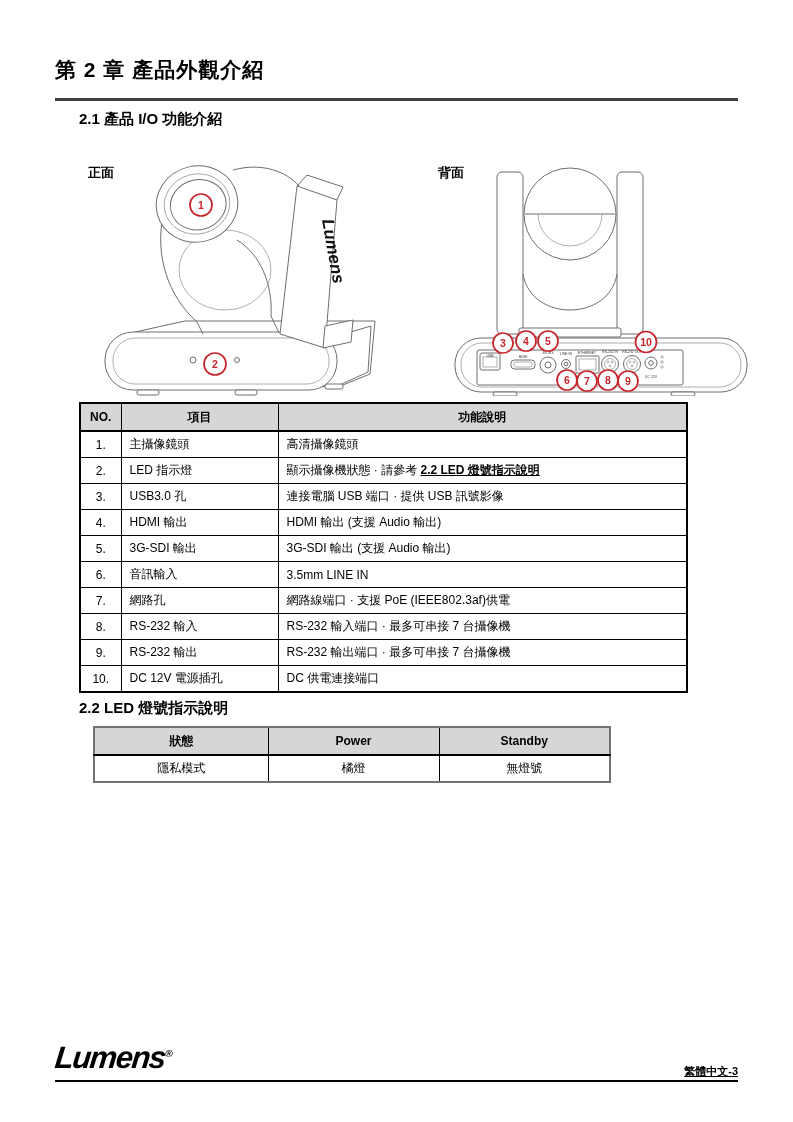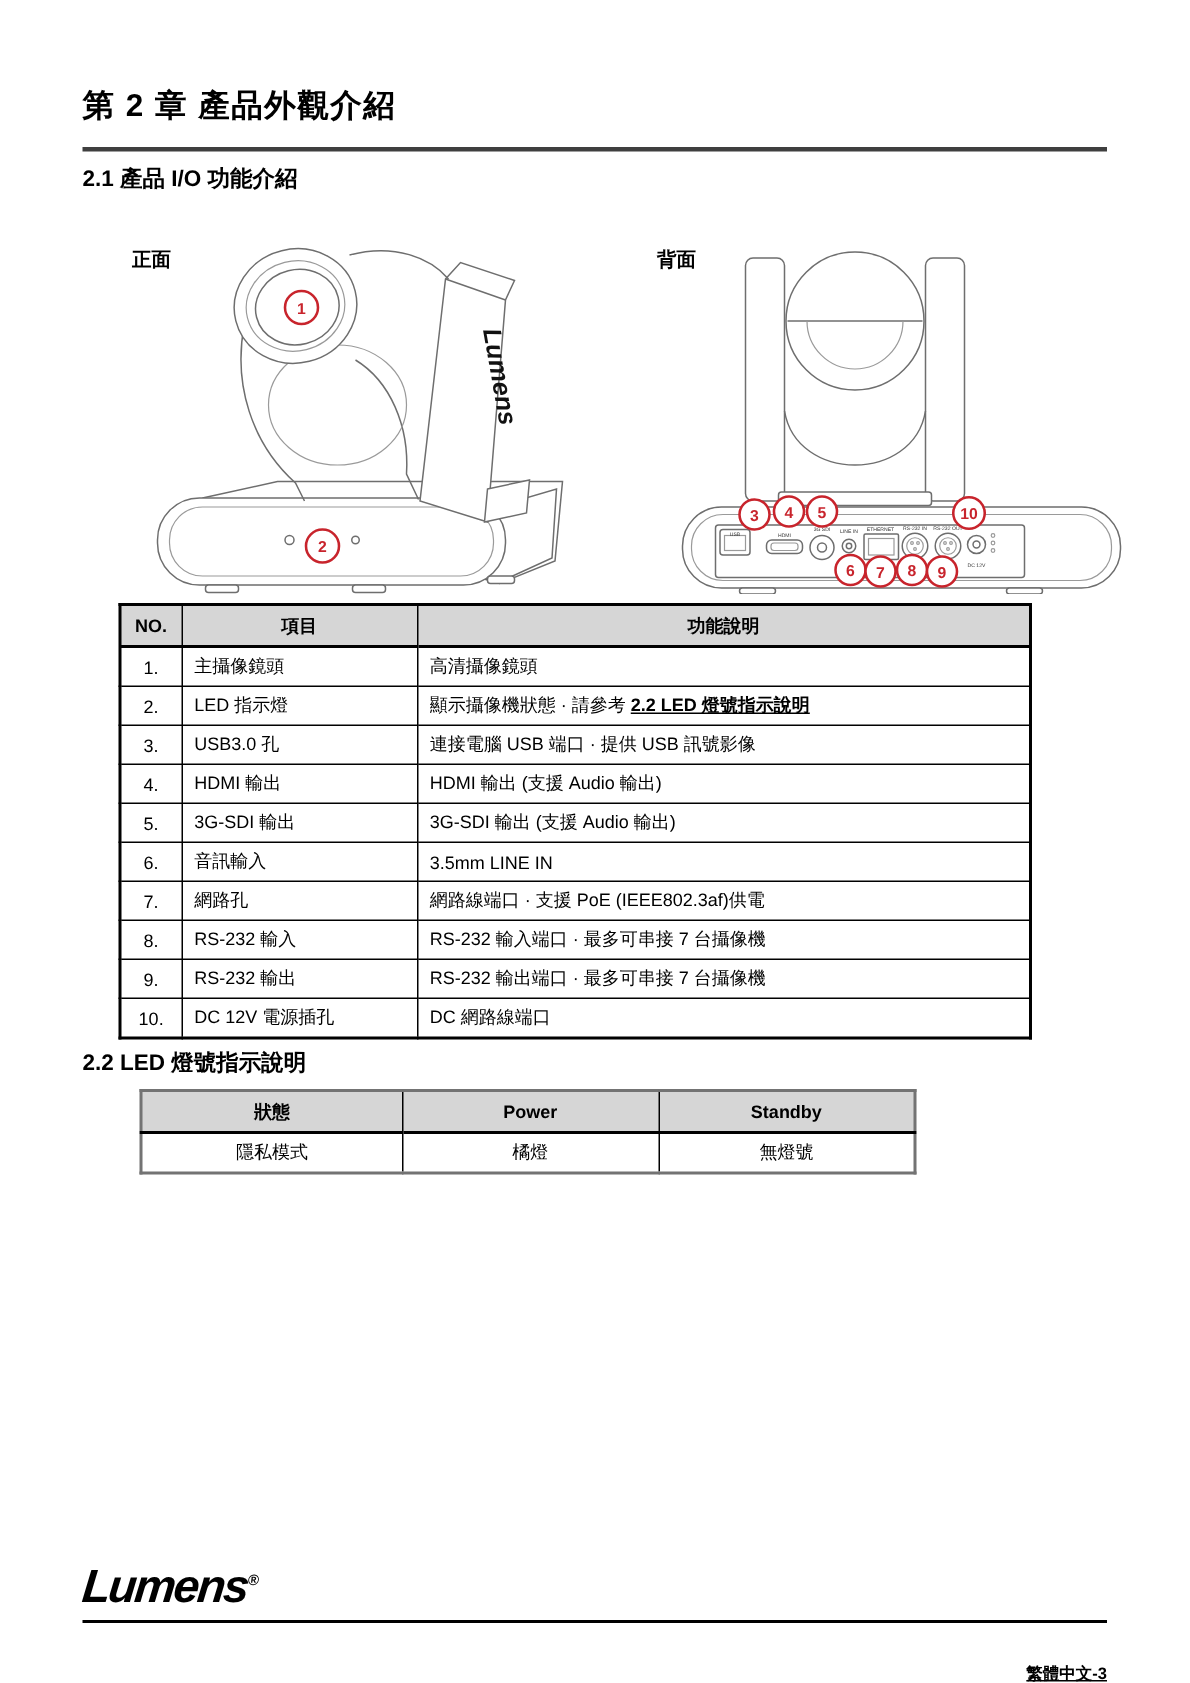--- a/index.html
+++ b/index.html
@@ -8,21 +8,21 @@
     --line:#6e6e6e;
   }
   html,body{margin:0;padding:0;background:#fff;}
   .page{
     position:relative;width:793px;height:1122px;background:#fff;overflow:hidden;
     font-family:"Liberation Sans",sans-serif;color:#000;
   }
   
   .chapter-title{position:absolute;left:55px;top:56px;font-size:21px;font-weight:bold;letter-spacing:1px;}
   .title-rule{position:absolute;left:55px;top:98px;width:683px;height:3px;background:#3f3f3f;}
-  .section-heading{position:absolute;font-size:15px;font-weight:bold;}
+  .section-heading{position:absolute;font-size:15px;font-weight:bold;margin-left:24px;}
   .sec21{left:55px;top:110px;}
   .sec22{left:55px;top:699px;}
   .view-label{position:absolute;font-size:13px;font-weight:bold;text-align:center;}
   .front-label{left:88px;top:164px;}
   .back-label{left:438px;top:164px;}
   
   .front-diagram{position:absolute;left:75px;top:158px;}
   .back-diagram{position:absolute;left:435px;top:156px;}
   .art{stroke:var(--line);fill:none;stroke-width:1;}
   .art-fill{stroke:var(--line);fill:#fff;stroke-width:1;}
@@ -37,21 +37,21 @@
   .led-table{position:absolute;left:93px;top:726px;width:516px;border:2px solid #737373;}
   th{background:var(--hdr-bg);border:1px solid #000;border-bottom:2px solid #000;font-weight:bold;height:24px;padding:1px 4px;}
   td{border:1px solid #000;height:23px;padding:1px 8px;vertical-align:middle;}
   .io-table td:first-child{text-align:center;padding:1px 2px;}
   .led-table td{text-align:center;padding:1px 4px;}
   .ref-link{font-weight:bold;text-decoration:underline;}
   
   .footer-logo{position:absolute;left:55px;top:1040px;font-size:31px;font-weight:bold;font-style:italic;letter-spacing:-1.5px;transform:skewX(-6deg);}
   .footer-logo sup{font-size:10px;font-style:normal;letter-spacing:0;vertical-align:super;}
   .footer-rule{position:absolute;left:55px;top:1080px;width:683px;height:2px;background:#000;}
-  .footer-page{position:absolute;right:55px;top:1108px;font-size:11px;font-weight:bold;text-decoration:underline;}
+  .footer-page{position:absolute;right:55px;top:1064px;font-size:11px;font-weight:bold;text-decoration:underline;}
 </style>
 </head>
 <body>
 
 <div class="page">
 
   <div class="chapter-title">第 2 章  產品外觀介紹</div>
   <div class="title-rule"></div>
 
   <div class="section-heading sec21">2.1  產品 I/O 功能介紹</div>
@@ -252,21 +252,21 @@
           <td>RS-232 輸入端口 · 最多可串接 7 台攝像機</td>
         </tr>
         <tr>
           <td>9.</td>
           <td>RS-232  輸出</td>
           <td>RS-232 輸出端口 · 最多可串接 7 台攝像機</td>
         </tr>
         <tr>
           <td>10.</td>
           <td>DC 12V 電源插孔</td>
-          <td>DC 網路線端口</td>
+          <td>DC 供電連接端口</td>
         </tr>
       </tbody>
   </table>
 
   <div class="section-heading sec22">2.2  LED 燈號指示說明</div>
 
   <table class="led-table">
     <colgroup>
         <col style="width:174px">
         <col style="width:171px">

